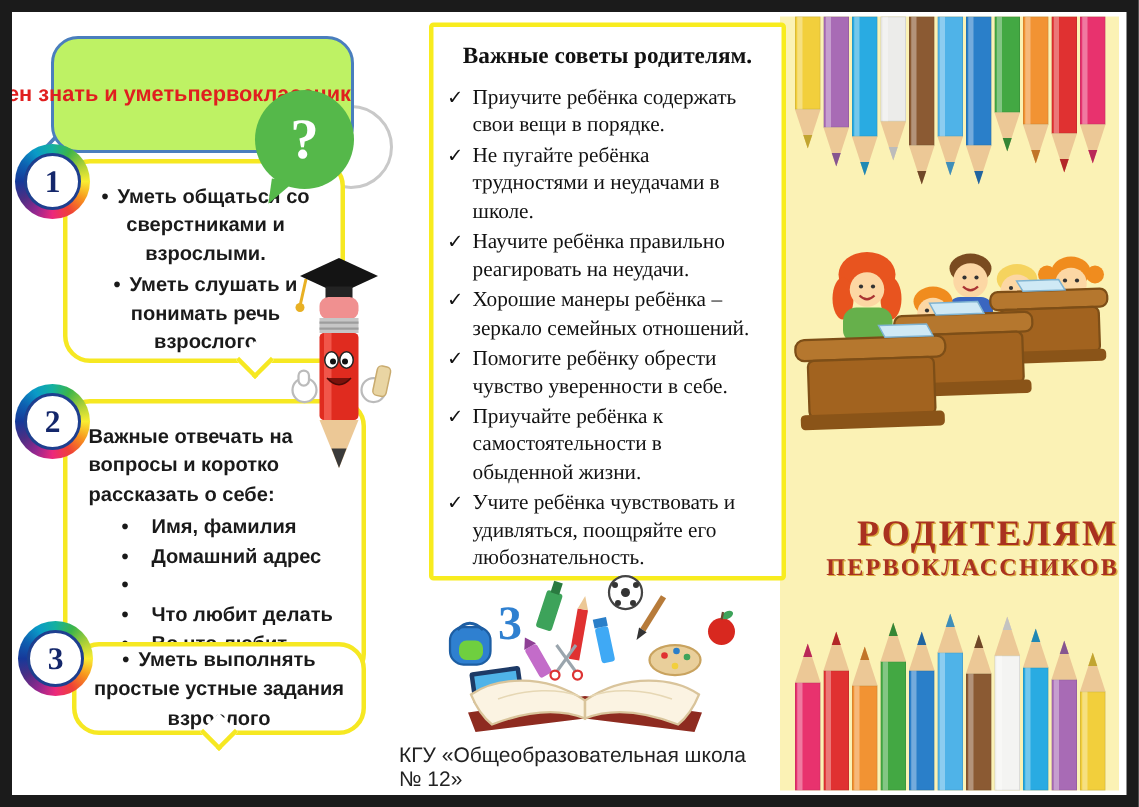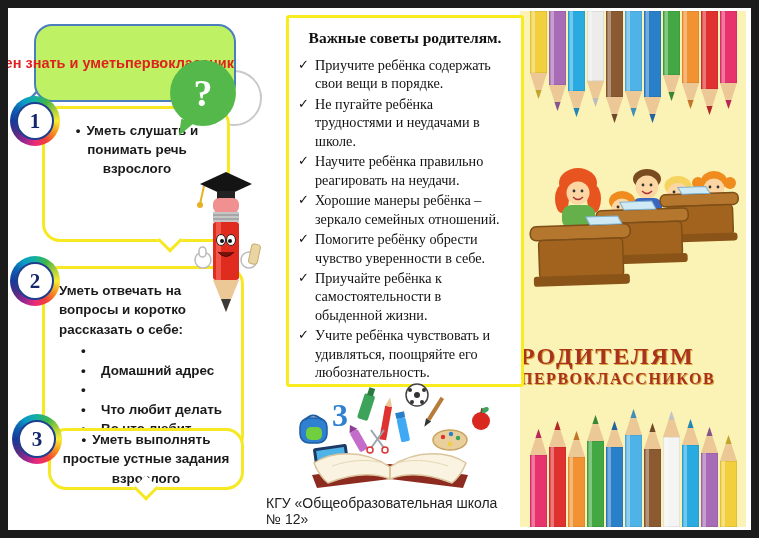--- a/index.html
+++ b/index.html
@@ -63,21 +63,21 @@
   .book-art{position:absolute;left:266px;top:370px;z-index:3;}
   .footer-text{position:absolute;left:258px;top:487px;width:246px;text-align:left;
     font-weight:normal;font-size:14px;color:#222;}
 
   
   .right-panel{position:absolute;left:512px;top:3px;width:226px;height:516px;background:#fbf2b5;}
   .pencils{position:absolute;left:0;width:100%;display:flex;justify-content:center;gap:2px;}
   .pencils-top{top:0;align-items:flex-start;}
   .pencils-bottom{bottom:0;align-items:flex-end;}
   .kids-art{position:absolute;left:6px;top:128px;}
-  .rp-title{position:absolute;top:332px;width:100%;text-align:left;
+  .rp-title{position:absolute;top:332px;width:100%;text-align:right;
     font-family:"Liberation Serif",serif;font-weight:bold;color:#a93120;
     text-shadow:1px 1px 0 #d8a93c;}
   .rp-title .l1{font-size:24px;letter-spacing:2px;line-height:1.1;}
   .rp-title .l2{font-size:16px;letter-spacing:1.5px;line-height:1.3;}
 </style>
 </head>
 <body>
 
 <div class="frame">
   <div class="page">
@@ -96,20 +96,21 @@
       <div class="q-main">
         <span>?</span>
       </div>
       <div class="q-tail"></div>
 
       <div class="num-circle" style="left:2px;top:88px;">
         <div class="num-inner">1</div>
       </div>
       <div class="bubble bubble1">
         <ul>
+            <li><span class="bullet">•</span><span>Уметь общаться со сверстниками и взрослыми.</span></li>
             <li><span class="bullet">•</span><span>Уметь слушать и понимать речь взрослого</span></li>
           </ul>
         <div class="tail tail-b1"></div>
       </div>
 
       <svg class="mascot" width="76" height="158" viewBox="0 0 76 158">
         <line x1="16" y1="22" x2="12" y2="40" stroke="#e8b023" stroke-width="2"></line>
         <circle cx="12" cy="41" r="3" fill="#e8b023"></circle>
         <polygon points="12,20 38,8 64,20 38,32" fill="#141414"></polygon>
         <rect x="29" y="27" width="18" height="9" fill="#232323"></rect>
@@ -129,24 +130,25 @@
         <circle cx="61" cy="96" r="8" fill="#fff" stroke="#bbb" stroke-width="1.5"></circle>
         <rect x="62" y="80" width="9" height="20" rx="3" fill="#e9d5a3" stroke="#c9ab6e" stroke-width="1" transform="rotate(12 66 90)"></rect>
         <polygon points="25,116 51,116 38,148" fill="#ecc896"></polygon>
         <polygon points="33,135 43,135 38,148" fill="#3a3a3a"></polygon>
       </svg>
 
       <div class="num-circle" style="left:2px;top:248px;">
         <div class="num-inner">2</div>
       </div>
       <div class="bubble bubble2">
-        <p class="b2-heading">Уметь отвечать на вопросы и коротко рассказать о себе:</p>
+        <p class="b2-heading">Важные отвечать на вопросы и коротко рассказать о себе:</p>
         <ul>
             <li>
               <span class="bullet">•</span>
+              <span>Имя, фамилия</span>
             </li>
             <li>
               <span class="bullet">•</span>
               <span>Домашний адрес</span>
             </li>
             <li>
               <span class="bullet">•</span>
             </li>
             <li>
               <span class="bullet">•</span>

